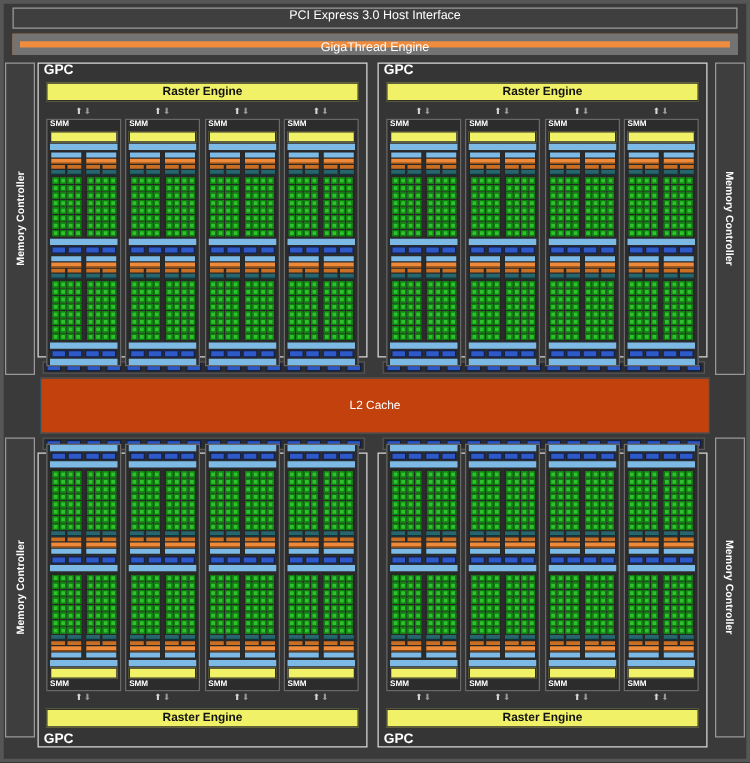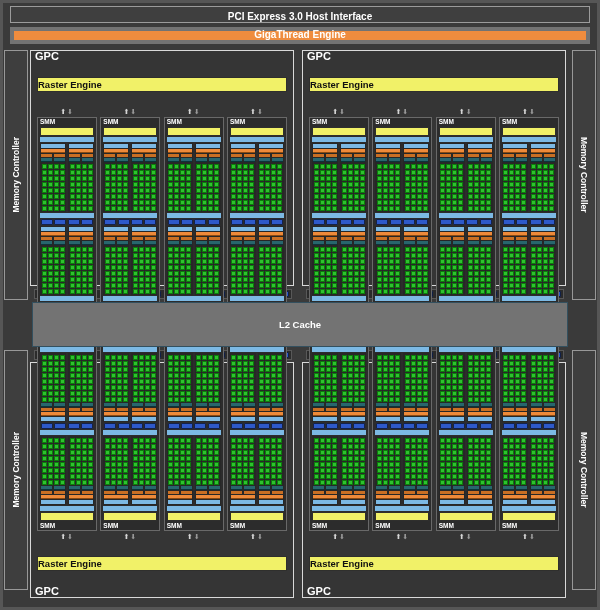--- a/index.html
+++ b/index.html
@@ -2,36 +2,36 @@
 <html><head>
 <meta charset="utf-8">
 <style>
   html,body { margin:0; padding:0; background:#2e2e2e; }
   .stage {
     position:relative; width:600px; height:610px; background:#3a3a3a;
     font-family:"Liberation Sans", sans-serif; overflow:hidden;
   }
   .frame { position:absolute; inset:0; border:3px solid #565656; pointer-events:none; z-index:20; }
 
-  .hbar { position:absolute; display:flex; align-items:flex-end; justify-content:center; font-weight:bold; box-sizing:border-box; }
+  .hbar { position:absolute; display:flex; align-items:flex-start; justify-content:center; font-weight:normal; box-sizing:border-box; }
   .pci  { left:10px; top:6px;  width:580px; height:17px; background:#3f3f3f; border:1px solid #9b9b9b; color:#ffffff; font-size:10px; }
-  .giga { left:10px; top:27px; width:580px; height:17px; background:#ef8c3e; border:4px solid #737373; color:#ffffff; font-size:10px; }
+  .giga { left:10px; top:27px; width:580px; height:17px; background:#ef8c3e; border:6px solid #737373; color:#ffffff; font-size:10px; }
 
   .mc { position:absolute; width:24px; background:#3e3e3e; border:1px solid #989898; box-sizing:border-box;
         display:flex; align-items:center; justify-content:center; }
   .mc span { color:#ffffff; font-size:8.5px; font-weight:bold; white-space:nowrap; }
   .mc .vleft  { writing-mode:vertical-rl; transform:rotate(180deg); }
   .mc .vright { writing-mode:vertical-rl; }
 
   .gpc { position:absolute; width:264px; height:236px; background:#353535; border:1px solid #d9d9d9;
          box-sizing:border-box; display:flex; flex-direction:column; }
   .gpc.mirrored { flex-direction:column-reverse; }
   .gpc-label { height:11px; line-height:11px; padding-left:4px; color:#ffffff; font-size:11px; font-weight:bold; flex:none; }
-  .raster { height:13px; margin:15px 6px; flex:none; background:#f1f168; border:1px solid #2f2f2d;
-            color:#111111; font-size:9.5px; font-weight:bold; display:flex; align-items:center; justify-content:flex-start; }
+  .raster { height:13px; margin:4px 6px; flex:none; background:#f1f168; border:1px solid #2f2f2d;
+            color:#111111; font-size:9.5px; font-weight:bold; display:flex; align-items:center; justify-content:center; }
   .arrow-row { height:9px; flex:none; display:flex; justify-content:space-between; padding:0 6px; }
   .arrow-cell { width:60px; text-align:center; font-size:7px; line-height:9px; color:#d6d6d6; letter-spacing:1px; }
   .arrow-cell .dn { color:#999999; }
 
   .smm-row { flex:1; display:flex; justify-content:space-between; padding:1px 6px 3px; }
   .mirrored .smm-row { padding:3px 6px 1px; }
 
   .smm { width:60px; background:#2c2c2c; border:1px solid #696969; box-sizing:border-box;
          display:flex; flex-direction:column; gap:1px; padding:0 2px; }
   .smm.mirrored { flex-direction:column-reverse; }
@@ -51,22 +51,22 @@
   .p-disp i { flex:1; background:#c96f24; }
   .p-teal   { height:4px; flex:none; display:flex; gap:2px; }
   .p-teal i { flex:1; background:#28666d; border-bottom:1px solid #0c343a; }
   .core-grid { flex:none; display:grid; grid-template-columns:repeat(4,5px); grid-auto-rows:5px; gap:1px; justify-content:center; margin-top:1px; }
   .core { background:#2ec22e; border:1px solid #0c7c0c; box-sizing:border-box; }
 
   .strip { position:absolute; width:258px; height:10px; background:#2b2b2b; border:1px solid #585858; box-sizing:border-box;
            display:flex; align-items:center; justify-content:space-between; padding:0 2px; }
   .strip-cell { width:12px; height:6px; background:#2e59c9; border:1px solid #101f45; border-radius:1px; box-sizing:border-box; }
 
-  .l2 { position:absolute; left:32px; top:302px; width:536px; height:45px; background:#737373; border:1px solid #33505f;
-        box-sizing:border-box; color:#ffffff; font-size:9.5px; font-weight:bold;
+  .l2 { position:absolute; left:32px; top:302px; width:536px; height:45px; background:#c2410c; border:1px solid #33505f;
+        box-sizing:border-box; color:#ffffff; font-size:9.5px; font-weight:normal;
         display:flex; align-items:center; justify-content:center; }
 </style>
 </head>
 <body>
 
 <div class="stage">
   <div class="hbar pci">
     <span>PCI Express 3.0 Host Interface</span>
   </div>
   <div class="hbar giga">

